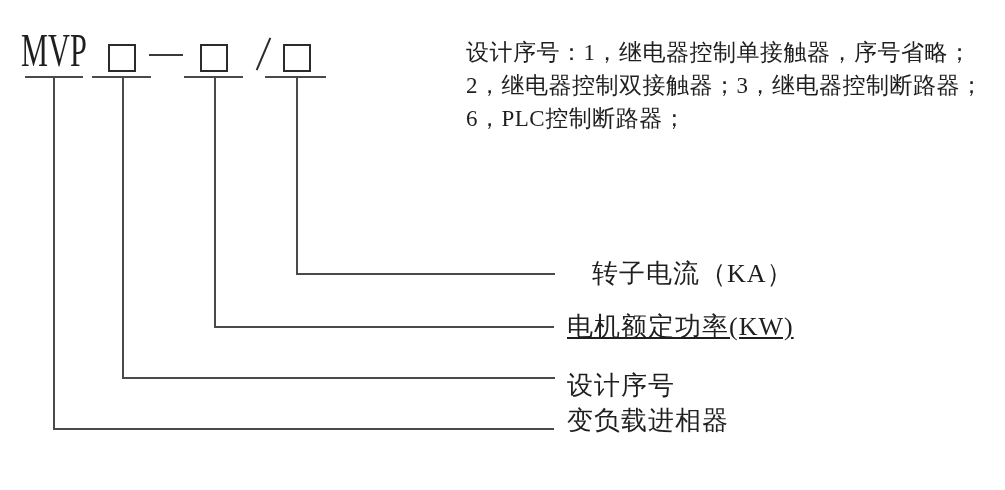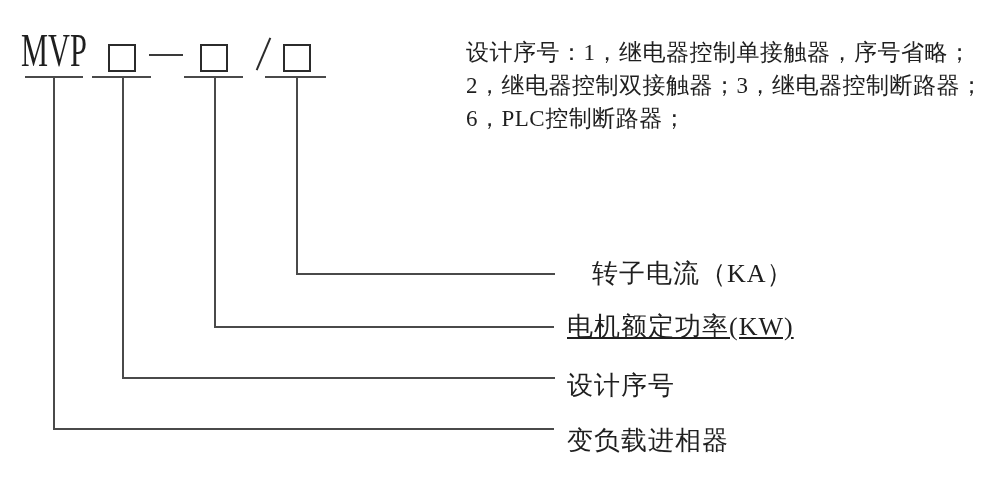--- a/index.html
+++ b/index.html
@@ -54,21 +54,21 @@
   .h-phase{left:53px;top:428px;width:501px;}
   
   .callout{
     left:567px;
     font-size:26px;line-height:30px;letter-spacing:1px;
     white-space:nowrap;
   }
   .c-rotor{top:259px;margin-left:25px;}
   .c-power{top:312px;text-decoration:underline;}
   .c-serial{top:363px;margin-top:8px;}
-  .c-phase{top:426px;}
+  .c-phase{top:406px;}
   
   .notes{
     left:466px;top:36px;width:540px;
     font-size:23px;line-height:33px;letter-spacing:0.5px;
     white-space:nowrap;
   }
 </style>
 </head>
 <body>
 

